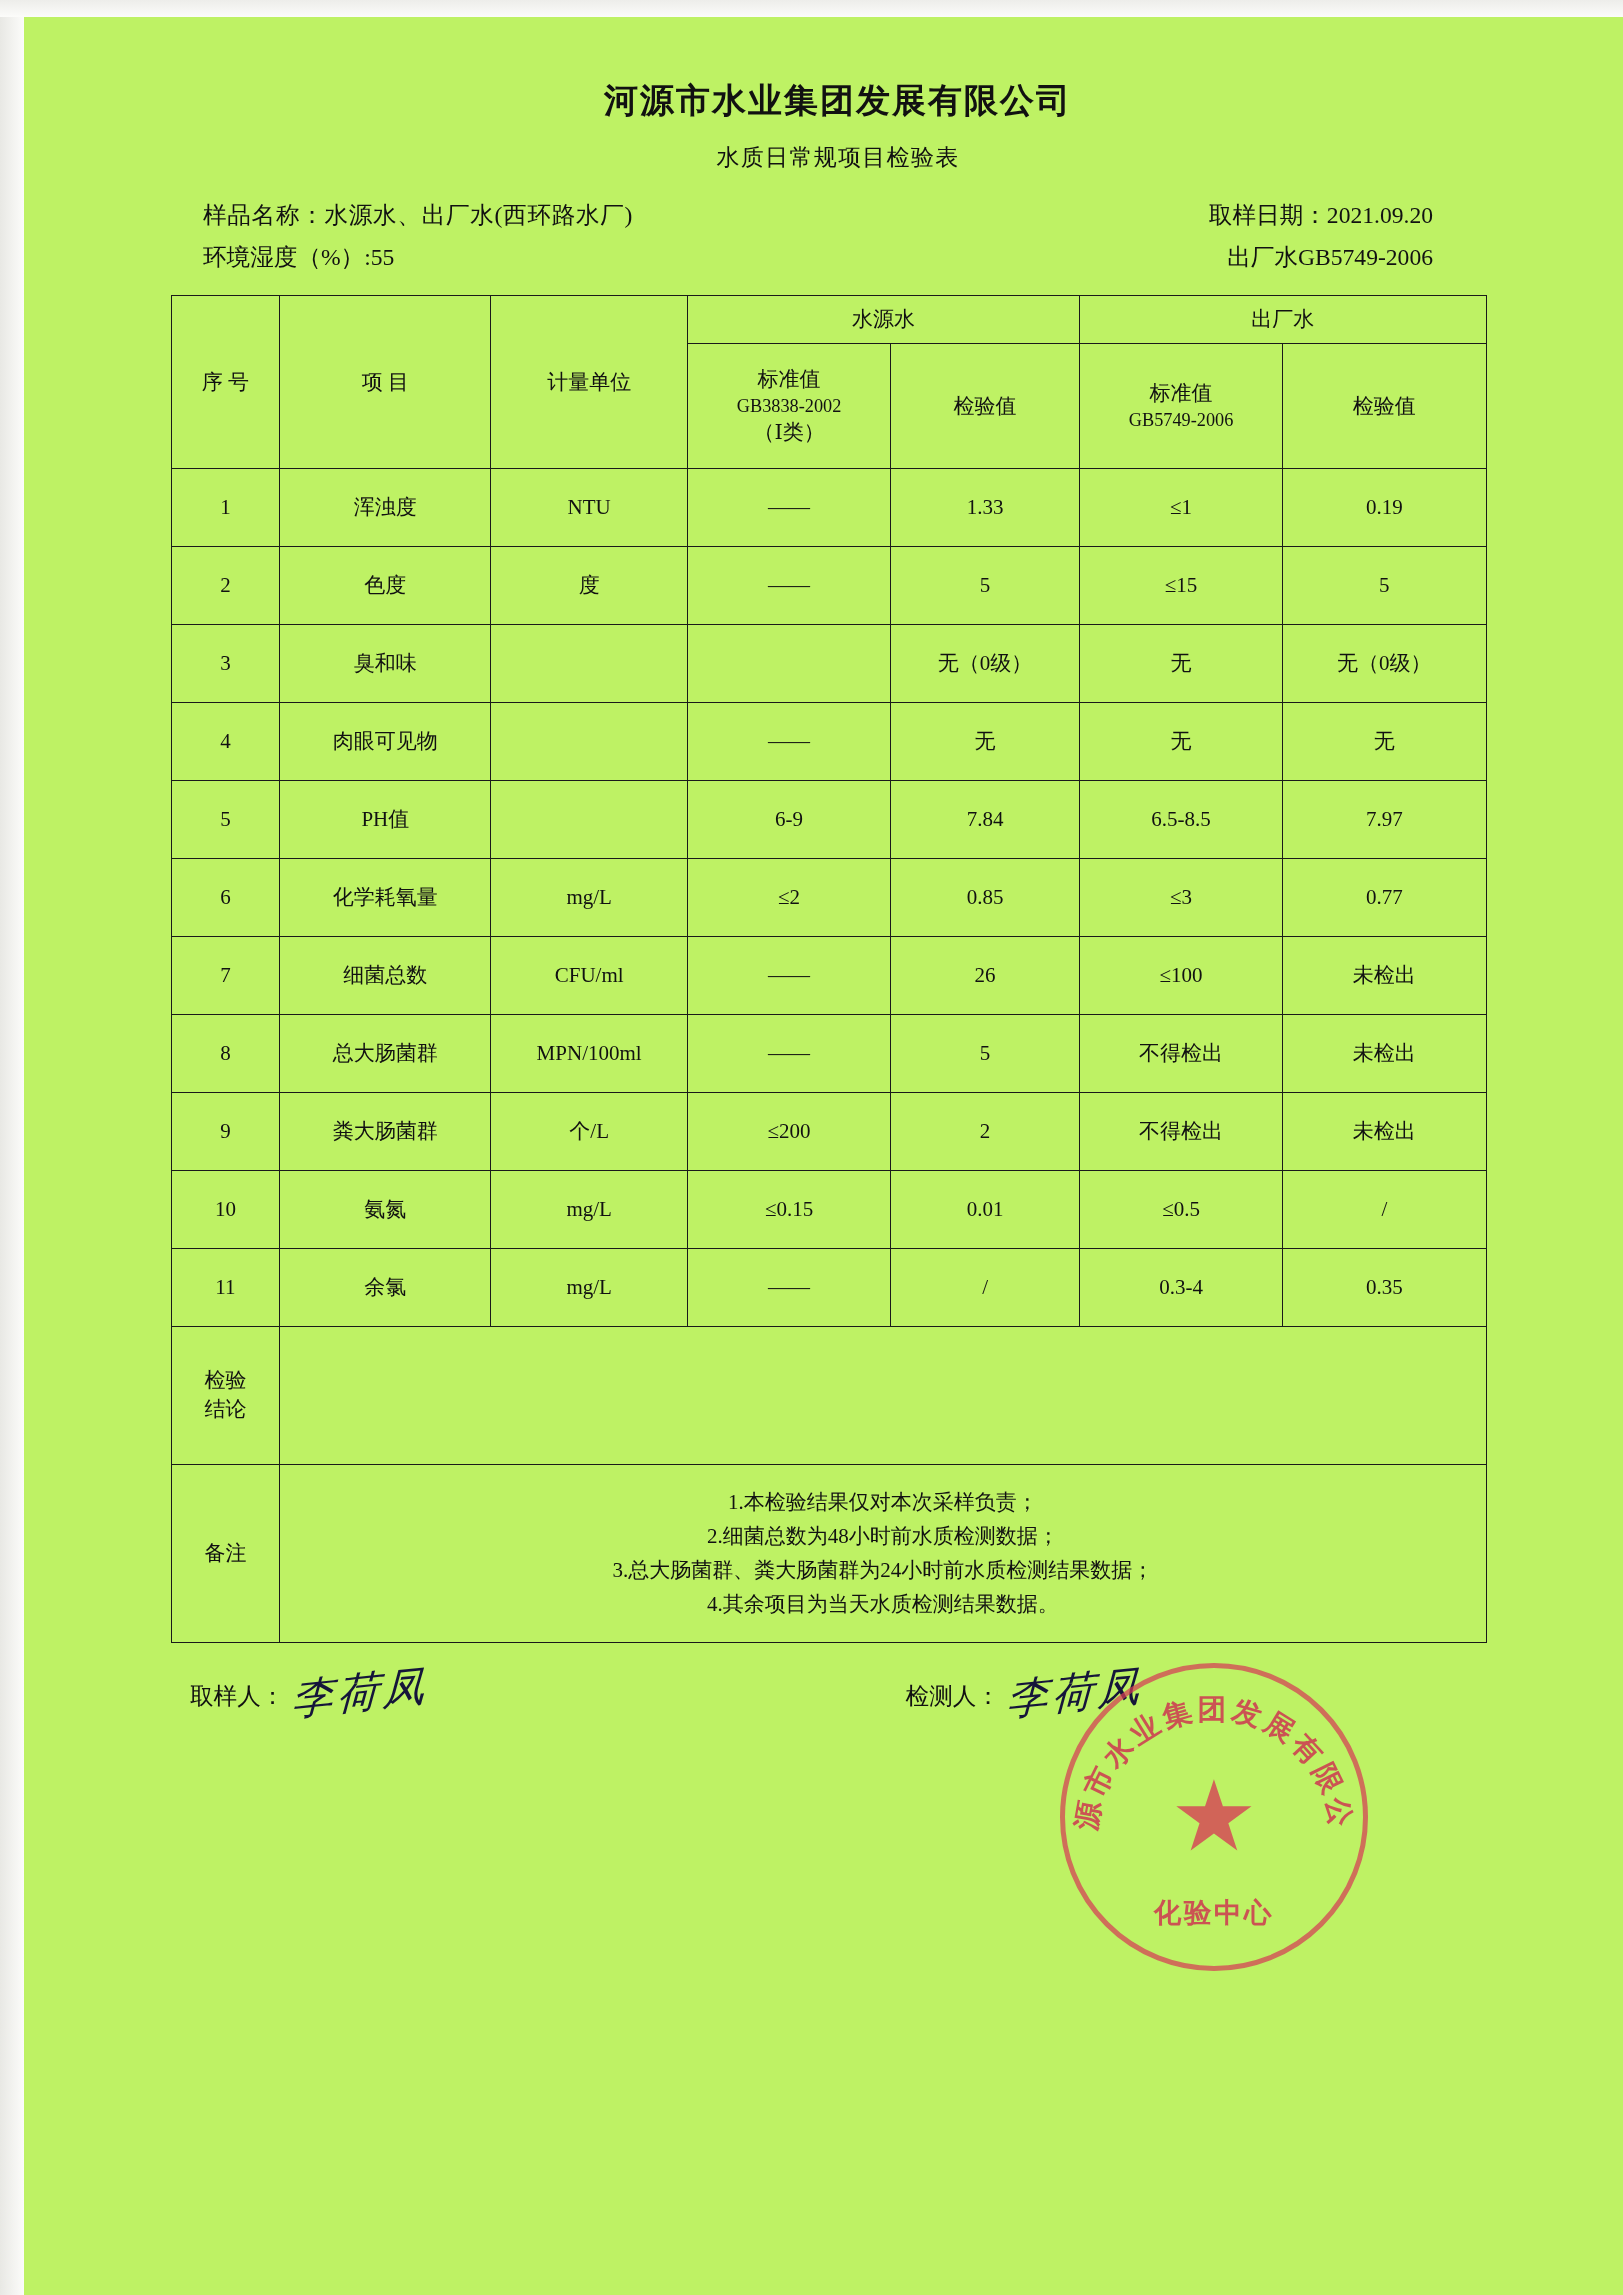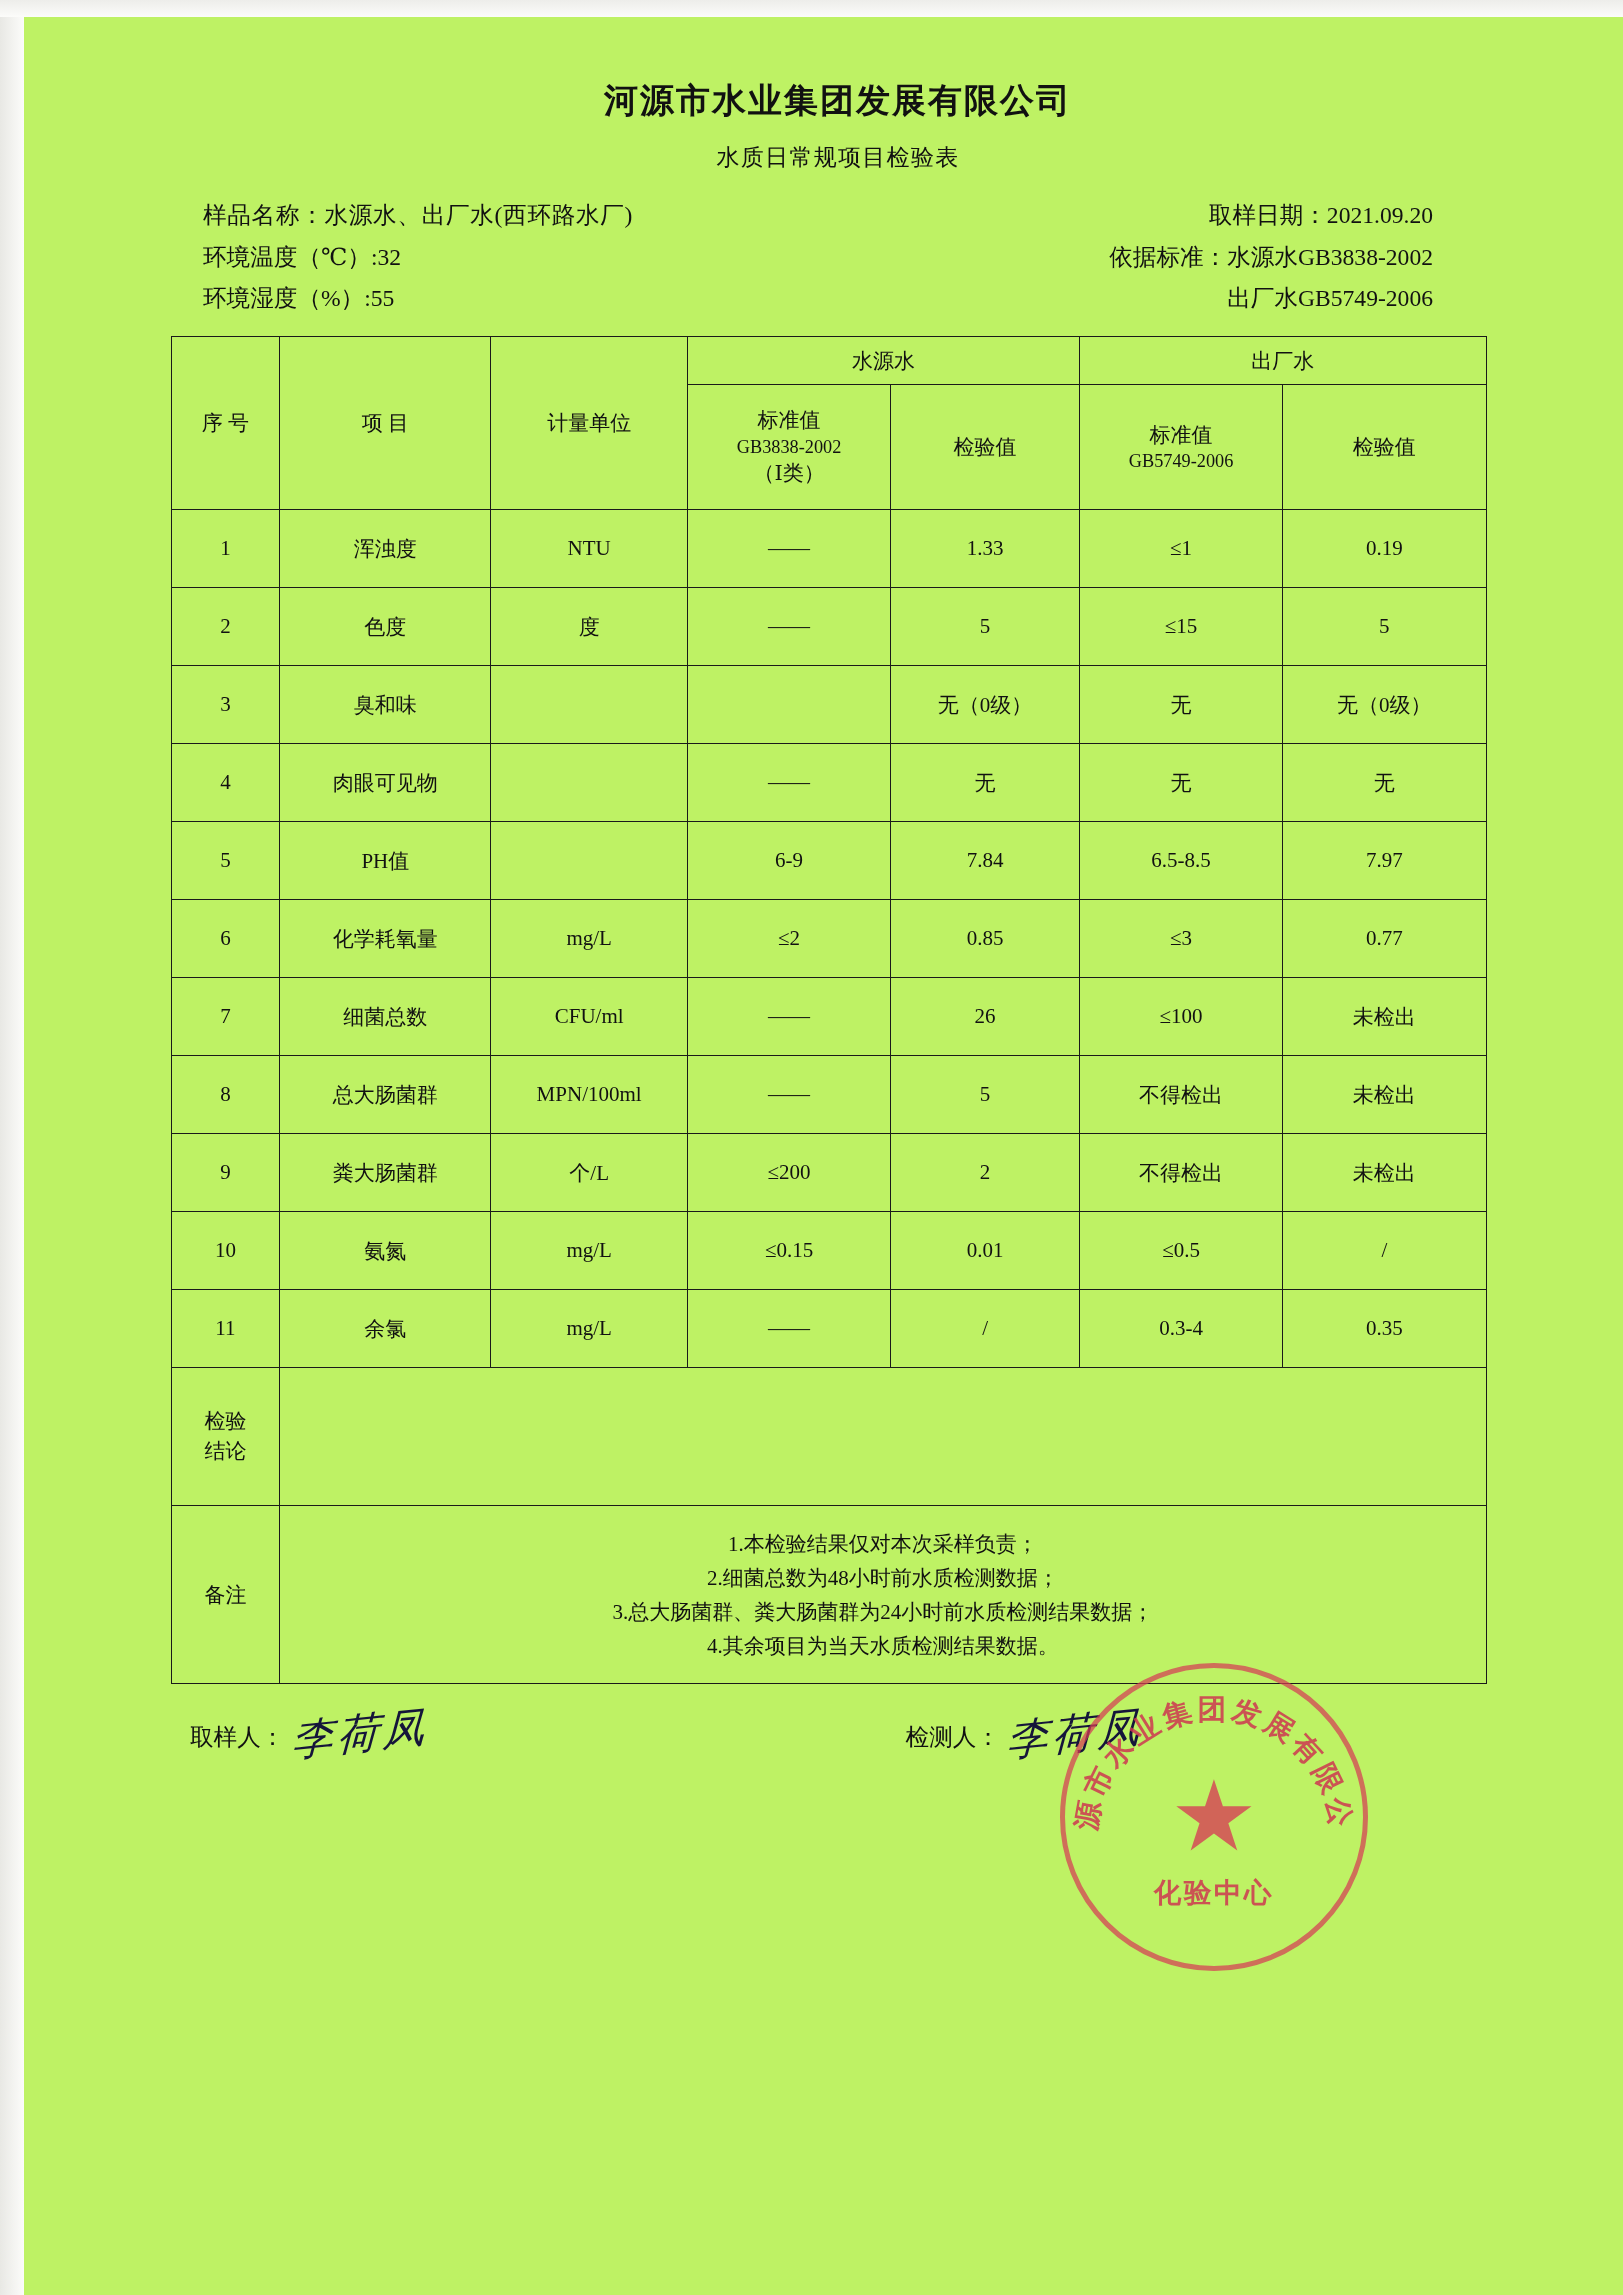--- a/index.html
+++ b/index.html
@@ -188,21 +188,21 @@
     top: 50%;
     transform: translate(-50%, -50%);
     font-size: 98px;
     color: rgba(214, 60, 84, 0.78);
     line-height: 1;
   }
   .stamp .ctr-text {
     position: absolute;
     left: 0;
     right: 0;
-    bottom: 60px;
+    bottom: 40px;
     text-align: center;
     font-size: 27.5px;
     color: rgba(206, 55, 80, 0.85);
     letter-spacing: 2.6px;
     font-weight: bold;
   }
   .stamp .arc {
     position: absolute;
     left: 0; top: 0;
     width: 308px; height: 308px;
@@ -224,24 +224,20 @@
 
   <div class="doc">
 
     <div class="title-main">河源市水业集团发展有限公司</div>
     <div class="title-sub">水质日常规项目检验表</div>
 
     <div class="meta">
       <div class="meta-row meta-row-1">
         <span class="meta-left">样品名称：水源水、出厂水(西环路水厂)</span>
         <span class="meta-right">取样日期：2021.09.20</span>
-      </div>
-      <div class="meta-row">
-        <span class="meta-left">环境温度（℃）:32</span>
-        <span class="meta-right">依据标准：水源水GB3838-2002</span>
       </div>
       <div class="meta-row">
         <span class="meta-left">环境湿度（%）:55</span>
         <span class="meta-right">出厂水GB5749-2006</span>
       </div>
     </div>
 
     <table class="report">
       <colgroup>
         <col class="col-no">

